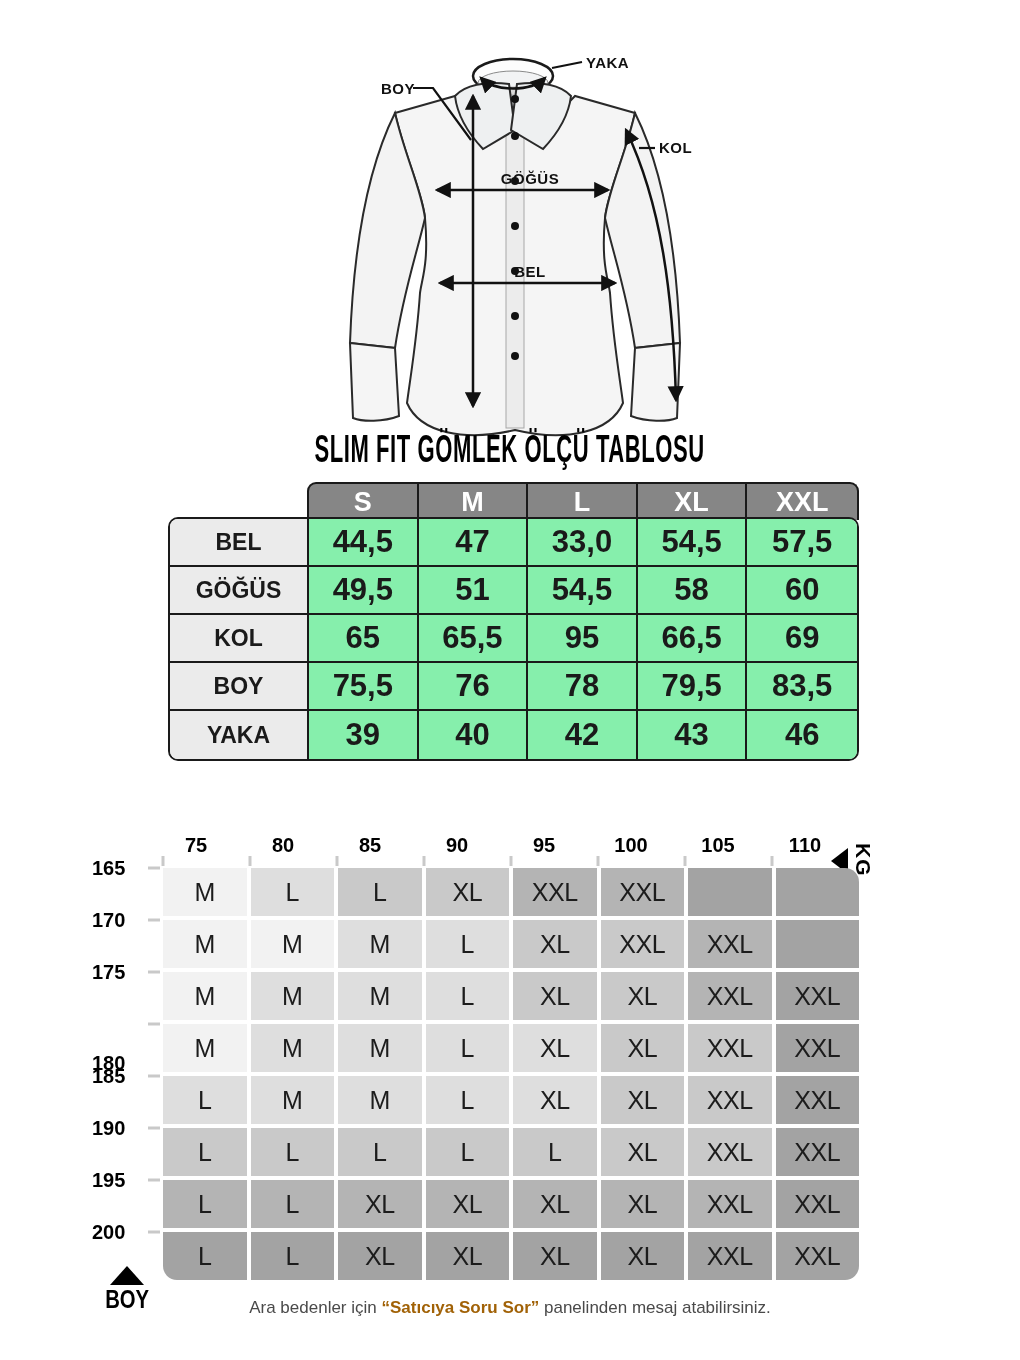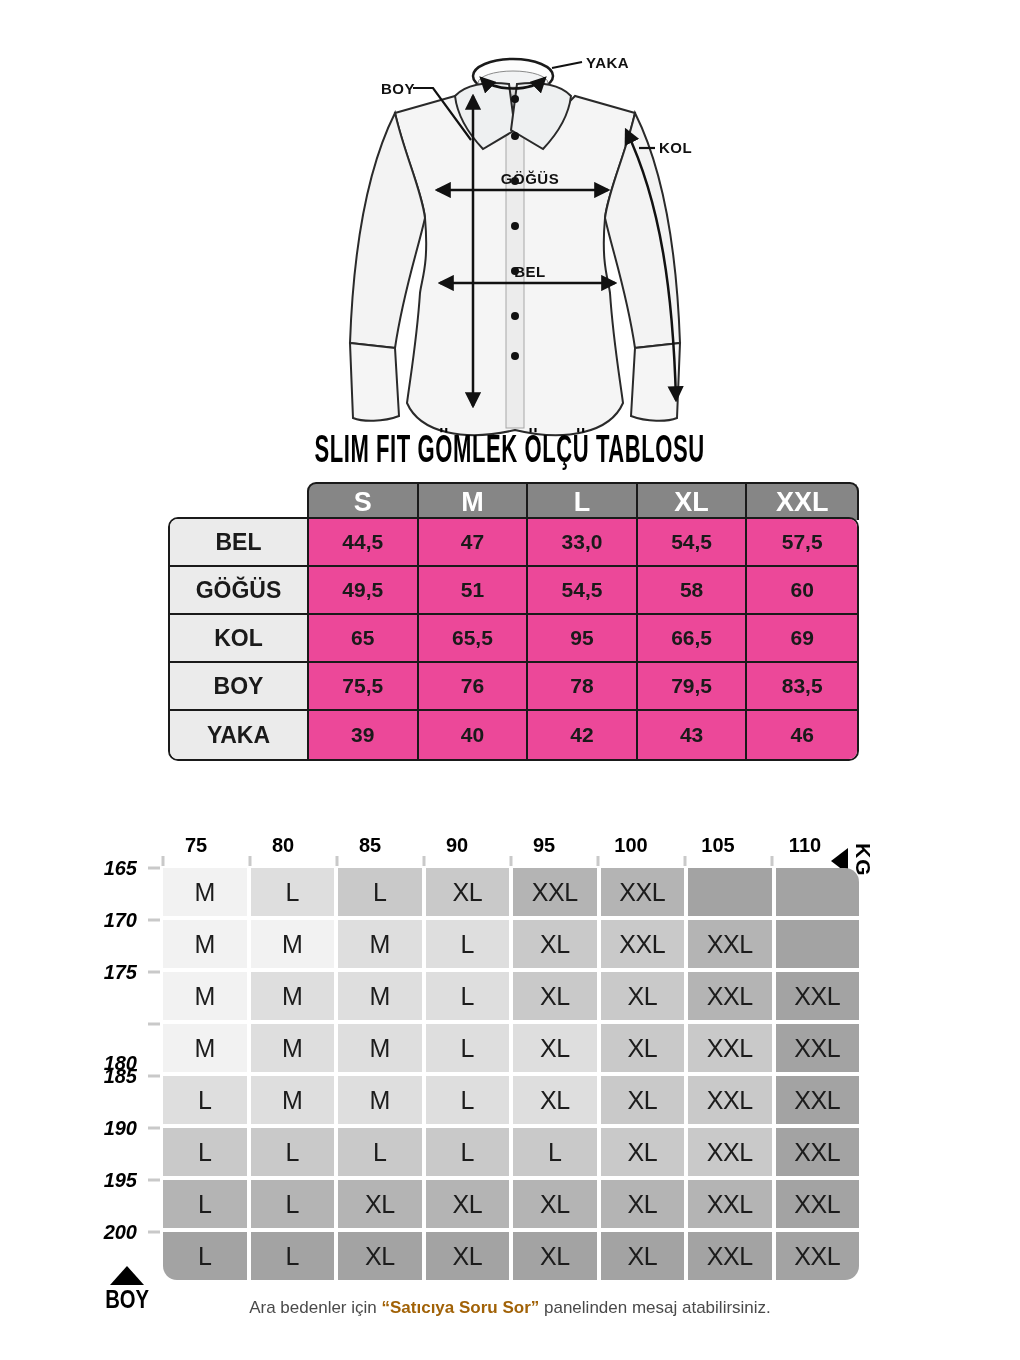--- a/index.html
+++ b/index.html
@@ -17,21 +17,21 @@
     border-radius:9px 9px 0 0;display:grid;grid-template-columns:repeat(5,1fr);overflow:hidden;}
   #size-header .hc{display:flex;align-items:center;justify-content:center;
     color:#fff;font-weight:bold;font-size:27px;border-right:2px solid #1a1a1a;}
   #size-header .hc:last-child{border-right:none;}
 
   #size-body{position:absolute;left:168px;top:517px;width:687px;height:240px;
     border:2.5px solid #1a1a1a;border-radius:10px;overflow:hidden;
     display:grid;grid-template-columns:139px repeat(5,1fr);grid-template-rows:repeat(5,1fr);}
   #size-body .cell{display:flex;align-items:center;justify-content:center;
     border-right:2px solid #1a1a1a;border-bottom:2px solid #1a1a1a;
-    background:#ec4899;font-weight:bold;font-size:21px;color:#1a1a1a;}
+    background:#86efac;font-weight:bold;font-size:31px;color:#1a1a1a;}
   #size-body .cell.lastcol{border-right:none;}
   #size-body .cell.lastrow{border-bottom:none;}
   #size-body .rowlabel{background:#ebebeb;font-size:23px;}
 
   
   #matrix{position:absolute;left:163px;top:868px;width:696px;height:412px;
     display:grid;grid-template-columns:repeat(8,1fr);grid-template-rows:repeat(8,1fr);
     gap:4px;}
   .mc{display:flex;align-items:center;justify-content:center;
       font-size:25px;color:#1c1c1c;letter-spacing:-0.5px;}
@@ -40,22 +40,22 @@
   .mc[data-shade="3"]{background:#c9c9c9;}
   .mc[data-shade="4"]{background:#b4b4b4;}
   .mc[data-shade="5"]{background:#a3a3a3;}
   .mc.tr{border-top-right-radius:14px;}
   .mc.br{border-bottom-right-radius:14px;}
   .mc.bl{border-bottom-left-radius:14px;}
 
   .kg-num{position:absolute;transform:translateX(-50%);top:834px;
     font-weight:bold;font-size:20px;color:#000;margin-left:33px;}
   .kg-tick{position:absolute;transform:translateX(-50%);top:856px;width:3px;height:10px;background:#c9c9c9;}
-  .boy-num{position:absolute;left:79px;width:58px;text-align:right;transform:translateY(-50%);
-    font-weight:bold;font-size:20px;color:#000;font-style:italic;}
+  .boy-num{position:absolute;left:92px;width:58px;text-align:left;transform:translateY(-50%);
+    font-weight:bold;font-size:20px;color:#000;}
   .boy-tick{position:absolute;left:148px;width:12px;height:3px;background:#c9c9c9;transform:translateY(-50%);}
 
   
   #kg-arrow{position:absolute;left:831px;top:848px;width:0;height:0;
     border-top:13px solid transparent;border-bottom:13px solid transparent;border-right:17px solid #000;}
   #kg-label{position:absolute;left:851px;top:843px;writing-mode:vertical-rl;
     font-weight:bold;font-size:21px;letter-spacing:1px;color:#000;}
   #boy-arrow{position:absolute;left:110px;top:1266px;width:0;height:0;
     border-left:17px solid transparent;border-right:17px solid transparent;border-bottom:19px solid #000;}
   #boy-label{position:absolute;left:92px;top:1284px;width:70px;text-align:center;}

